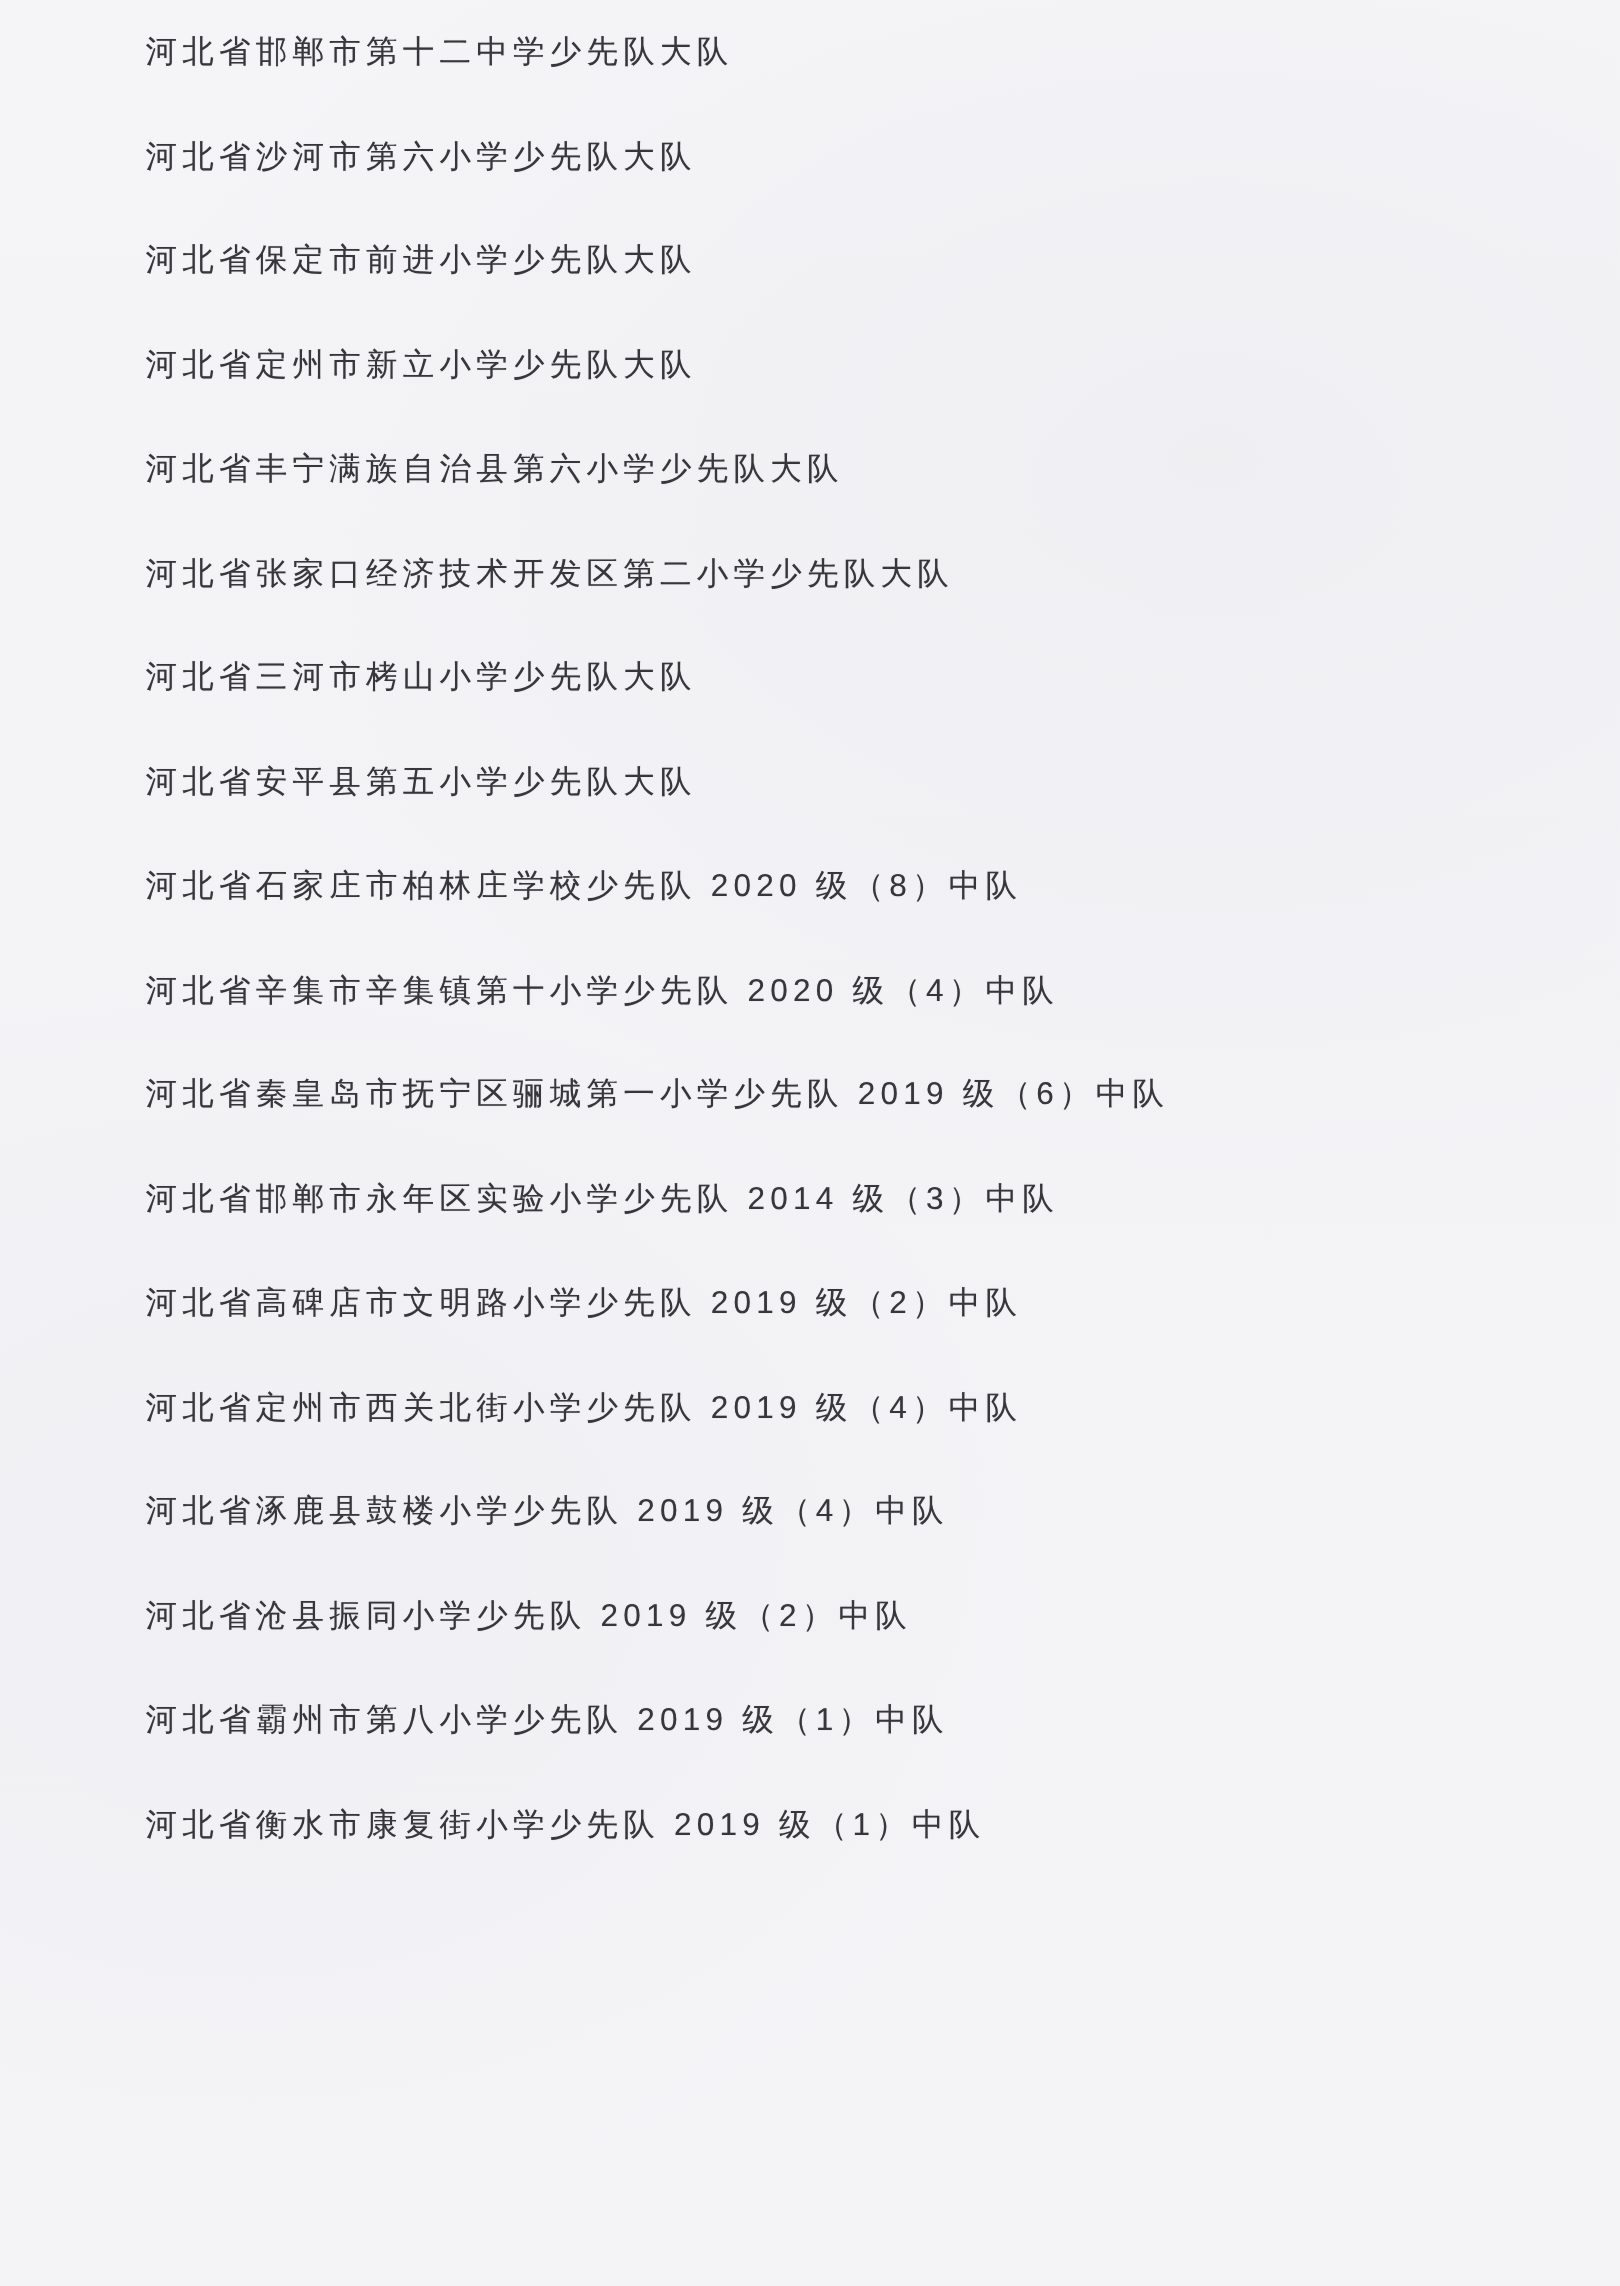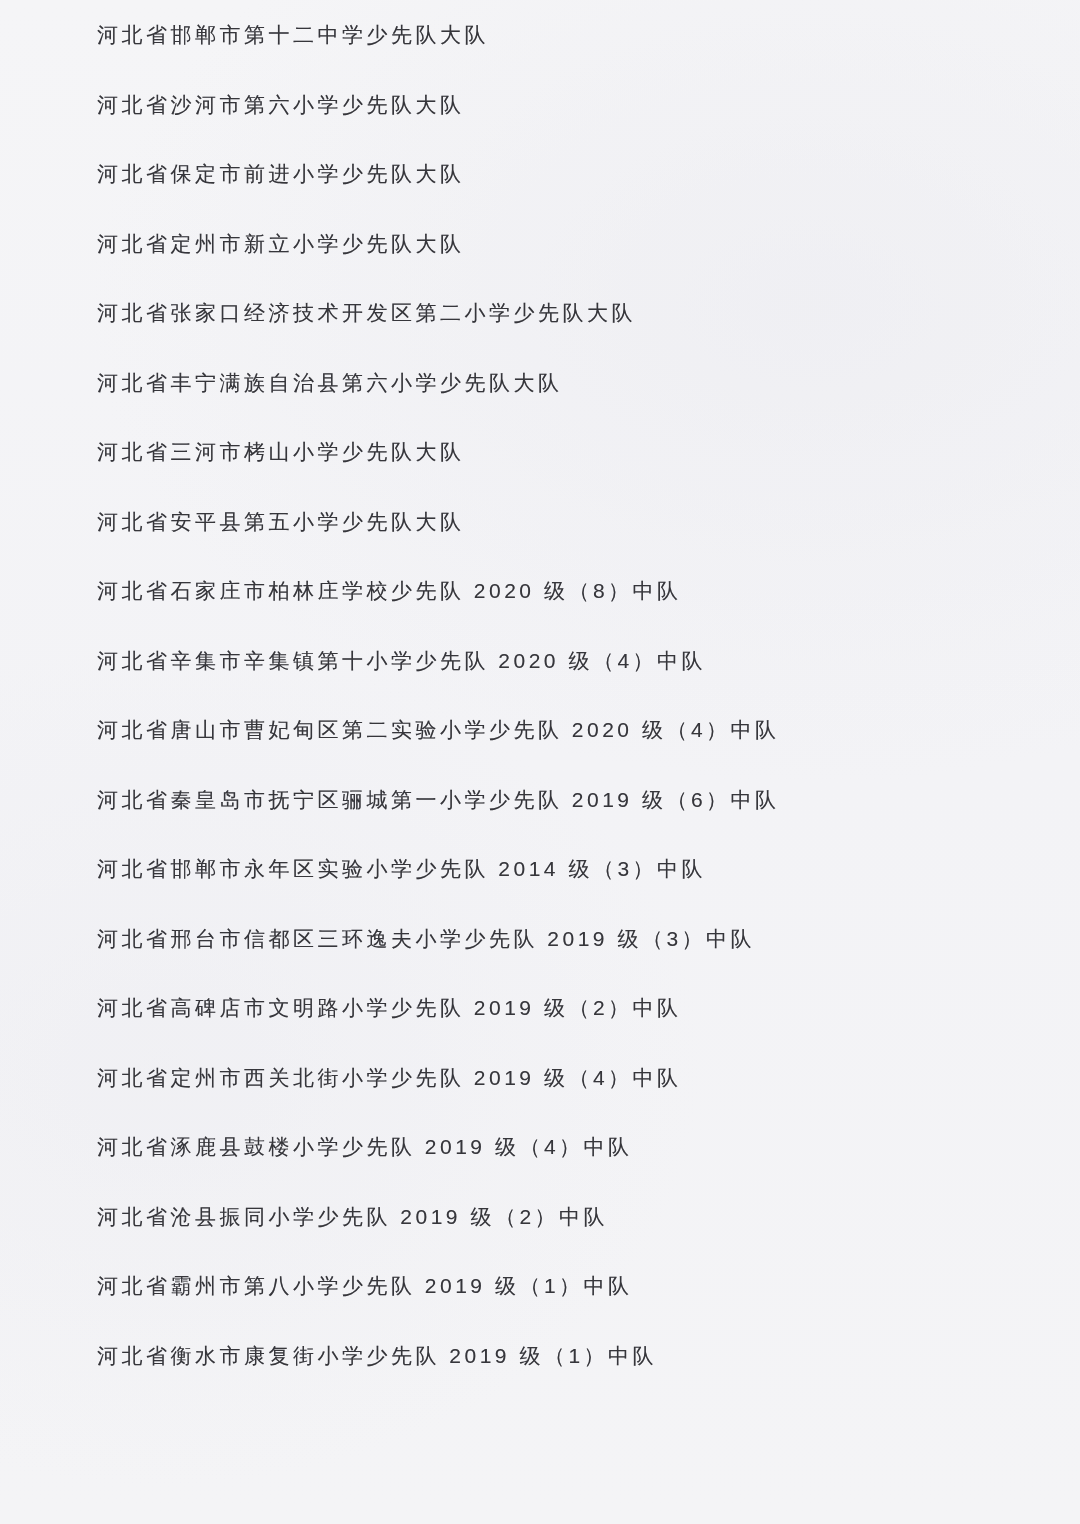--- a/index.html
+++ b/index.html
@@ -32,30 +32,28 @@
 </style>
 </head>
 <body>
 
 <div class="page">
   <div class="content">
     <div class="line">河北省邯郸市第十二中学少先队大队</div>
     <div class="line">河北省沙河市第六小学少先队大队</div>
     <div class="line">河北省保定市前进小学少先队大队</div>
     <div class="line">河北省定州市新立小学少先队大队</div>
+    <div class="line">河北省丰宁满族自治县第六小学少先队大队</div>
     <div class="line">河北省张家口经济技术开发区第二小学少先队大队</div>
-    <div class="line">河北省丰宁满族自治县第六小学少先队大队</div>
     <div class="line">河北省三河市栲山小学少先队大队</div>
     <div class="line">河北省安平县第五小学少先队大队</div>
     <div class="line">河北省石家庄市柏林庄学校少先队 2020 级（8）中队</div>
     <div class="line">河北省辛集市辛集镇第十小学少先队 2020 级（4）中队</div>
-    <div class="line">河北省唐山市曹妃甸区第二实验小学少先队 2020 级（4）中队</div>
     <div class="line">河北省秦皇岛市抚宁区骊城第一小学少先队 2019 级（6）中队</div>
     <div class="line">河北省邯郸市永年区实验小学少先队 2014 级（3）中队</div>
-    <div class="line">河北省邢台市信都区三环逸夫小学少先队 2019 级（3）中队</div>
     <div class="line">河北省高碑店市文明路小学少先队 2019 级（2）中队</div>
     <div class="line">河北省定州市西关北街小学少先队 2019 级（4）中队</div>
     <div class="line">河北省涿鹿县鼓楼小学少先队 2019 级（4）中队</div>
     <div class="line">河北省沧县振同小学少先队 2019 级（2）中队</div>
     <div class="line">河北省霸州市第八小学少先队 2019 级（1）中队</div>
     <div class="line">河北省衡水市康复街小学少先队 2019 级（1）中队</div>
   </div>
 </div>
 
 </body></html>

